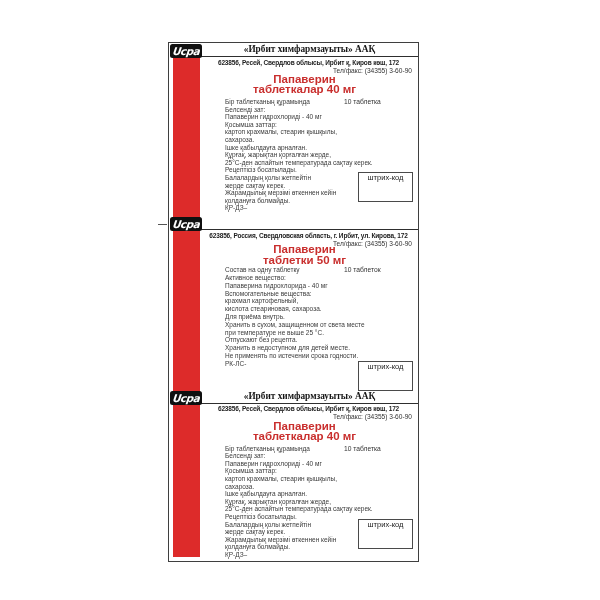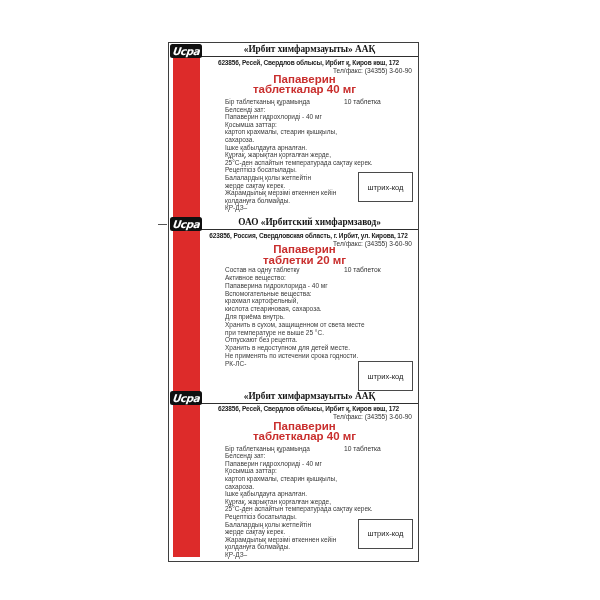--- a/index.html
+++ b/index.html
@@ -59,21 +59,21 @@
   .sec-kk .body{top:55px;}
   .sec-kk .body .bl{line-height:7.6px;}
   .sec-ru .body{top:50px;}
   .sec-ru .body .bl{line-height:7.8px;}
   .count{position:absolute;left:175px;font-size:6.7px;color:#333;white-space:nowrap;}
   .sec-kk .count{top:55px;}
   .sec-ru .count{top:50px;}
   .barcode{
     position:absolute;left:189px;width:55px;height:30px;box-sizing:border-box;
     border:1px solid #4a4a4a;background:#fff;z-index:2;
-    display:flex;align-items:center;justify-content:center;
+    display:flex;align-items:flex-start;justify-content:center;
   }
   .sec-kk .barcode{top:129px;}
   .sec-ru .barcode{top:145px;}
   .barcode span{font-size:7.5px;color:#1a1a1a;}
 </style>
 </head>
 <body>
 
 <div class="label-box">
   <div class="red-stripe"></div>
@@ -110,27 +110,26 @@
       </div>
     <div class="barcode">
       <span>штрих-код</span>
     </div>
   </section>
     <section class="sec sec-ru">
     <div class="logo">
       <span class="logo-txt">Ucpa</span>
     </div>
     <div class="regmark"></div>
-    <div class="hdr">ОАО «Ирбитский химфармзавод»</div>
     <div class="rule"></div>
     <div class="addr">623856, Россия, Свердловская область, г. Ирбит, ул. Кирова, 172</div>
     <div class="telfax">Тел/факс: (34355) 3-60-90</div>
     <div class="title">
       <div class="t1">Папаверин</div>
-      <div class="t2">таблетки 20 мг</div>
+      <div class="t2">таблетки 50 мг</div>
     </div>
     <div class="count">10 таблеток</div>
     <div class="body">
         <div class="bl">Состав на одну таблетку</div>
         <div class="bl">Активное вещество:</div>
         <div class="bl">Папаверина гидрохлорида - 40 мг</div>
         <div class="bl">Вспомогательные вещества:</div>
         <div class="bl">крахмал картофельный,</div>
         <div class="bl">кислота стеариновая, сахароза.</div>
         <div class="bl">Для приёма внутрь.</div>

